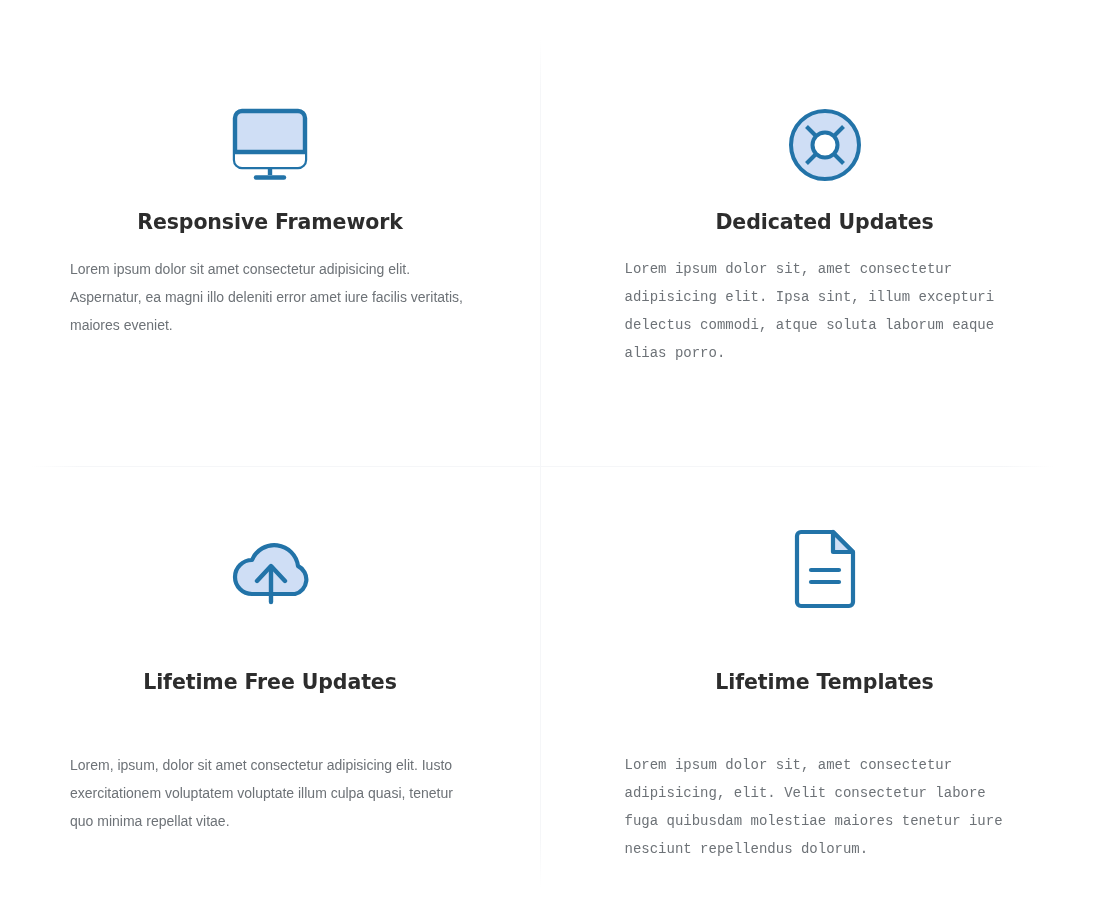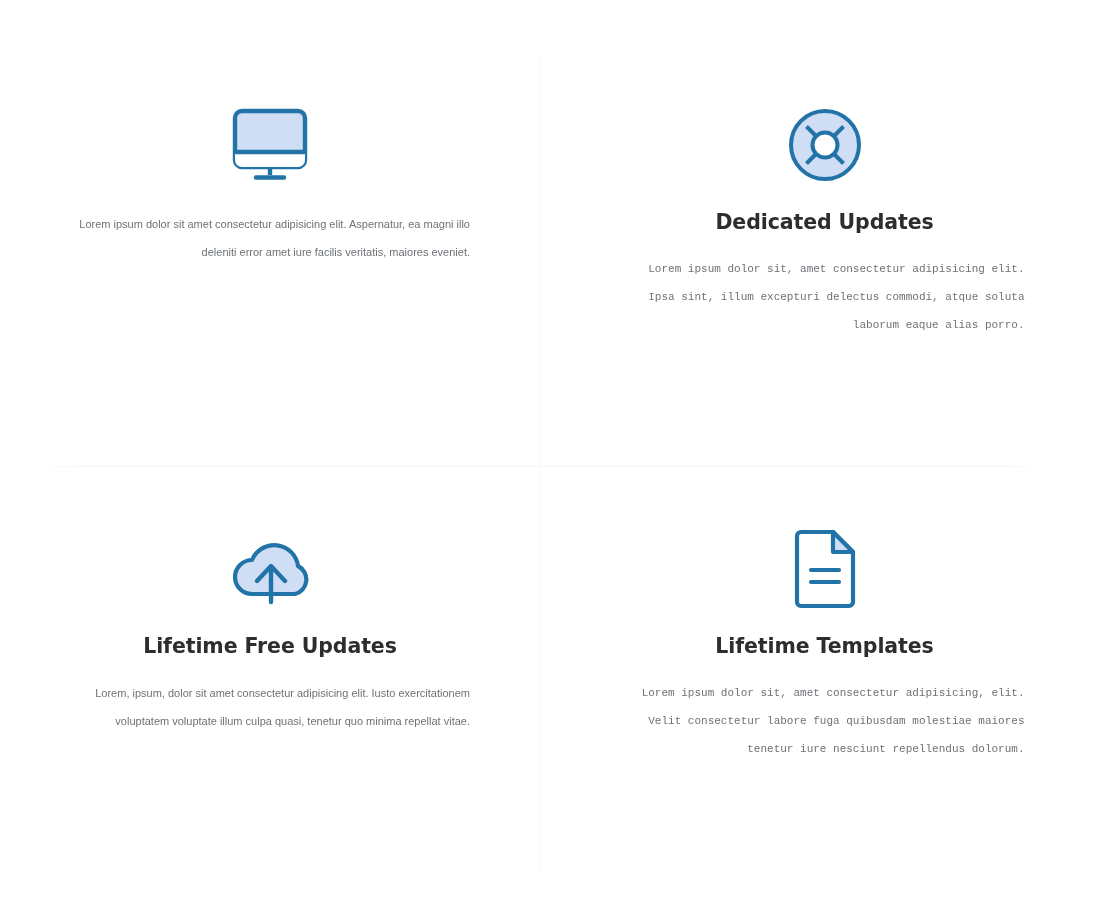--- a/index.html
+++ b/index.html
@@ -62,21 +62,21 @@
   .cell-r2c2 { grid-column: 3; grid-row: 3; }
 
   .feature-card {
     display: flex;
     flex-direction: column;
     align-items: center;
     box-sizing: border-box;
     padding: 0 30px;
   }
   .cell-r1c1, .cell-r1c2 { padding-top: 105px; }
-  .cell-r2c1, .cell-r2c2 { padding-top: 62px; }
+  .cell-r2c1, .cell-r2c2 { padding-top: 62px; gap: 36px; }
 
   .feature-icon {
     width: 80px;
     height: 80px;
     display: flex;
     align-items: center;
     justify-content: center;
     margin-bottom: 25px;
   }
   .feature-icon svg { display: block; overflow: visible; }
@@ -87,25 +87,25 @@
     font-weight: bold;
     letter-spacing: -0.1px;
     color: #2d2d2d;
     margin: 0 0 19px 0;
     text-align: center;
     line-height: 1.25;
   }
 
   .feature-text {
     font-family: "Liberation Sans", sans-serif;
-    font-size: 11px;
+    font-size: 14px;
     font-weight: 400;
     line-height: 28.2px;
     color: #6d7277;
-    text-align: right;
+    text-align: left;
     margin: 0;
     max-width: 400px;
   }
   .cell-r1c2 .feature-text,
   .cell-r2c2 .feature-text { max-width: 400px; font-family: Liberation Mono, monospace; }
 </style>
 </head>
 <body>
 
 <div class="features-section">
@@ -118,20 +118,21 @@
     <div class="feature-card cell-r1c1">
       <div class="feature-icon">
         <svg width="78" height="74" viewBox="0 0 78 74" fill="none">
           <rect x="4" y="3" width="70" height="56" rx="7" ry="7" fill="#cfdef5" stroke="#2273a8" stroke-width="4.4"></rect>
           <path d="M4 44 H74 V52 A7 7 0 0 1 67 59 H11 A7 7 0 0 1 4 52 Z" fill="#ffffff" stroke="none"></path>
           <line x1="4" y1="44" x2="74" y2="44" stroke="#2273a8" stroke-width="4.4"></line>
           <line x1="39" y1="59" x2="39" y2="67" stroke="#2273a8" stroke-width="4.4"></line>
           <line x1="25" y1="69.5" x2="53" y2="69.5" stroke="#2273a8" stroke-width="4.4" stroke-linecap="round"></line>
         </svg>
       </div>
+      <h3 class="feature-title">Responsive Framework</h3>
       <p class="feature-text">Lorem ipsum dolor sit amet consectetur adipisicing elit. Aspernatur, ea magni illo deleniti error amet iure facilis veritatis, maiores eveniet.</p>
     </div>
 
     <div class="feature-card cell-r1c2">
       <div class="feature-icon">
         <svg width="76" height="76" viewBox="0 0 76 76" fill="none">
           <circle cx="38" cy="38" r="34" fill="#cfdef5" stroke="#2273a8" stroke-width="4"></circle>
           <line x1="19.5" y1="19.5" x2="29.5" y2="29.5" stroke="#2273a8" stroke-width="4"></line>
           <line x1="56.5" y1="19.5" x2="46.5" y2="29.5" stroke="#2273a8" stroke-width="4"></line>
           <line x1="19.5" y1="56.5" x2="29.5" y2="46.5" stroke="#2273a8" stroke-width="4"></line>

